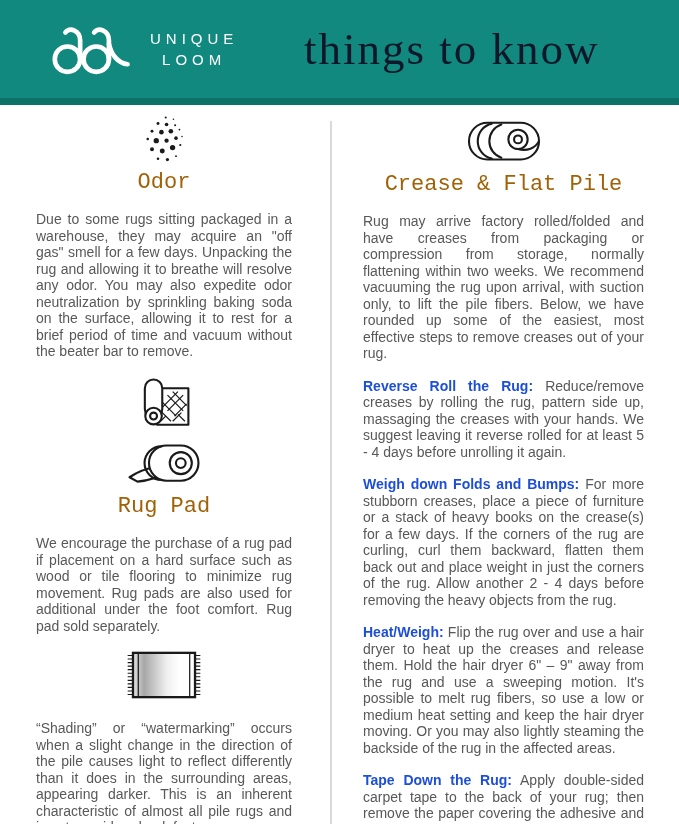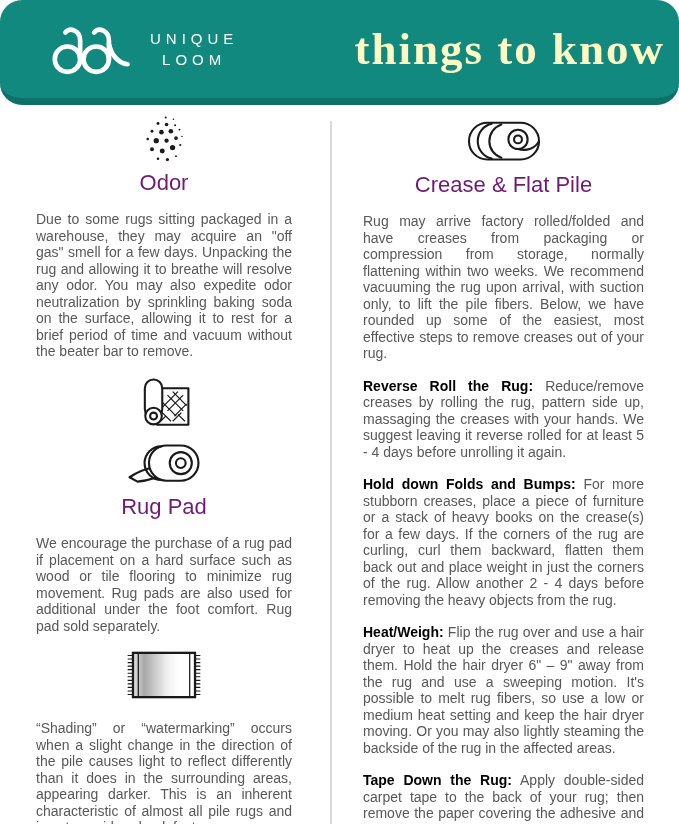--- a/index.html
+++ b/index.html
@@ -3,52 +3,52 @@
 <meta charset="utf-8">
 <style>
   html,body{margin:0;padding:0;background:#fff;}
   .page{
     width:679px;height:824px;position:relative;overflow:hidden;
     background:#ffffff;font-family:"Liberation Sans",sans-serif;
   }
   
   .header{
     height:98px;background:#12897f;border-bottom:7px solid #0d7168;
-    display:flex;align-items:center;box-sizing:content-box;border-radius:22px;
+    display:flex;align-items:center;box-sizing:content-box;
   }
   .brand{display:flex;align-items:center;gap:14px;margin-left:48px;}
   .brand-text{
     color:#ffffff;display:flex;flex-direction:column;align-items:center;
     font-size:15px;letter-spacing:5px;line-height:1.4;font-weight:400;
   }
   .title{
-    flex:1;text-align:right;color:#fef9c3;
+    flex:1;text-align:center;color:#0f172a;
     font-family:"Liberation Serif","DejaVu Serif",serif;
-    font-size:45px;font-weight:700;letter-spacing:2px;
+    font-size:45px;font-weight:400;letter-spacing:2px;
     padding-right:14px;
   }
   
   .main{position:absolute;top:105px;left:0;right:0;bottom:0;}
   .divider{position:absolute;left:330px;top:16px;bottom:0;width:2px;background:#d9d9d9;}
   .col{position:absolute;top:0;}
   .col-left{left:20px;width:288px;}
   .col-right{left:347px;width:313px;}
   .icon-wrap{text-align:center;margin-top:7px;}
   .icon-wrap.first{margin-top:10px;}
   h2{
-    font-family:Liberation Sans, sans-serif;
-    color:#701a75;font-weight:500;font-size:22px;line-height:1.15;
+    font-family:Liberation Mono, monospace;
+    color:#a16207;font-weight:500;font-size:22px;line-height:1.15;
     text-align:center;margin:3px 0 3px;
   }
   p.body{
     color:#58585a;font-size:14px;line-height:16.5px;
     text-align:justify;margin:16px;
   }
   .tip{margin-top:13px;}
-  .tip strong{color:#000000;font-weight:700;}
+  .tip strong{color:#1d4ed8;font-weight:700;}
   svg .ln{stroke:#1a1a1a;fill:none;stroke-width:2.4;stroke-linecap:round;stroke-linejoin:round;}
   svg .lnthin{stroke:#1a1a1a;fill:none;stroke-width:1.4;}
   svg .wfill{fill:#ffffff;}
 </style>
 </head>
 <body>
 
 <div class="page">
 
   <div class="header">
@@ -172,21 +172,21 @@
             <path class="ln" d="M64 34 C74 37 84 33 88 25" stroke-width="2.4"></path>
           </svg>
         </div>
         <h2>Crease &amp; Flat Pile</h2>
         <p class="body">Rug may arrive factory rolled/folded and have creases from packaging or compression from storage, normally flattening within two weeks. We recommend vacuuming the rug upon arrival, with suction only, to lift the pile fibers. Below, we have rounded up some of the easiest, most effective steps to remove creases out of your rug.</p>
 
         <p class="body tip">
           <strong>Reverse Roll the Rug:</strong><span> Reduce/remove creases by rolling the rug, pattern side up, massaging the creases with your hands. We suggest leaving it reverse rolled for at least 5 - 4 days before unrolling it again.</span>
         </p>
         <p class="body tip">
-          <strong>Hold down Folds and Bumps:</strong><span> For more stubborn creases, place a piece of furniture or a stack of heavy books on the crease(s) for a few days. If the corners of the rug are curling, curl them backward, flatten them back out and place weight in just the corners of the rug. Allow another 2 - 4 days before removing the heavy objects from the rug.</span>
+          <strong>Weigh down Folds and Bumps:</strong><span> For more stubborn creases, place a piece of furniture or a stack of heavy books on the crease(s) for a few days. If the corners of the rug are curling, curl them backward, flatten them back out and place weight in just the corners of the rug. Allow another 2 - 4 days before removing the heavy objects from the rug.</span>
         </p>
         <p class="body tip">
           <strong>Heat/Weigh:</strong><span> Flip the rug over and use a hair dryer to heat up the creases and release them. Hold the hair dryer 6" – 9" away from the rug and use a sweeping motion. It's possible to melt rug fibers, so use a low or medium heat setting and keep the hair dryer moving. Or you may also lightly steaming the backside of the rug in the affected areas.</span>
         </p>
         <p class="body tip">
           <strong>Tape Down the Rug:</strong><span> Apply double-sided carpet tape to the back of your rug; then remove the paper covering the adhesive and smooth the rug over the floor. Press the tape down firmly, smoothing it as you go. Carpet tape works on hard floors and on existing wall-to-wall carpet, holding your rug in place. If you have laminate flooring, purchase a less adhesive double-sided tape to prevent the laminate from buckling or otherwise being damaged.</span>
         </p>
       </section>
     </div>
   </div>

